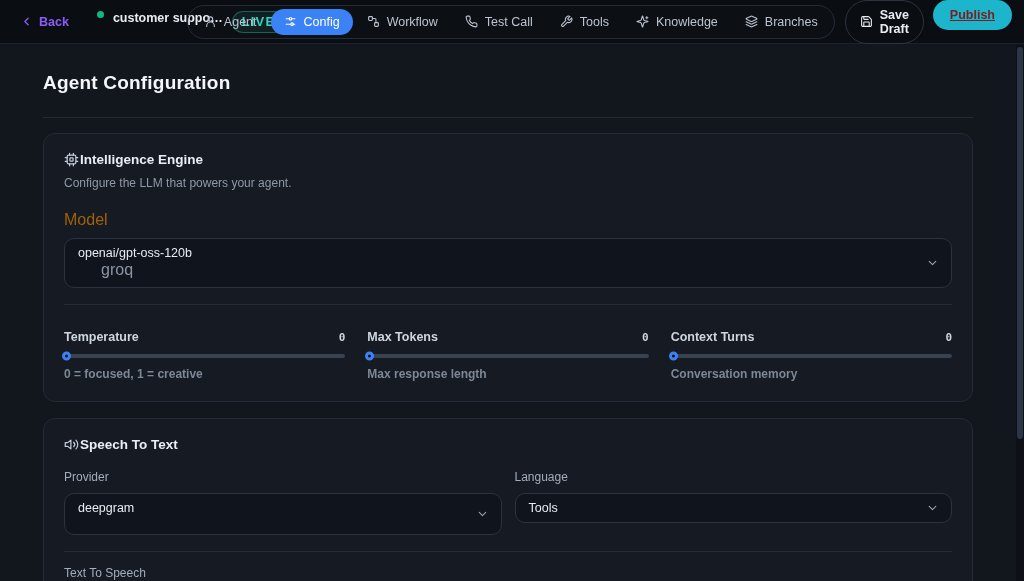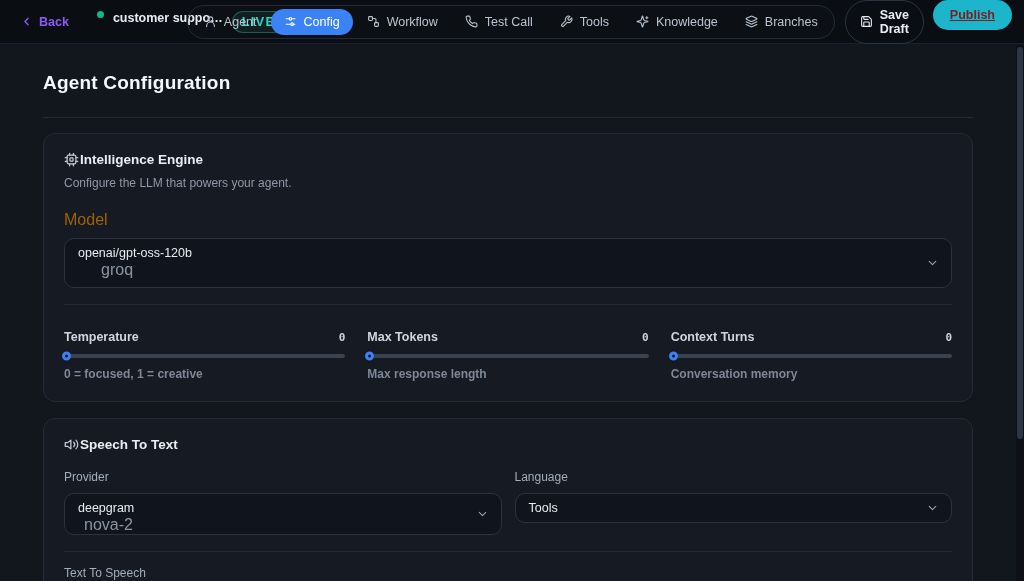--- a/index.html
+++ b/index.html
@@ -270,21 +270,20 @@
             </svg>
         </span>
         <span class="card-title">Speech To Text</span>
       </div>
 
       <div class="two-col">
         <div>
           <div class="field-label" style="color:#a3adbb;font-size:12px">Provider</div>
           <div class="select indent-sm mt-sm h-42">
             <div class="line1">deepgram</div>
-            <div class="line2">nova-2</div>
             <span class="chev">
               <svg width="13" height="13" viewBox="0 0 24 24" fill="none" stroke="currentColor" stroke-width="2" stroke-linecap="round" stroke-linejoin="round">
                   <path d="m6 9 6 6 6-6"></path>
                 </svg>
             </span>
           </div>
         </div>
         <div>
           <div class="field-label" style="color:#a3adbb;font-size:12px">Language</div>
           <div class="select mt-sm h-30">

